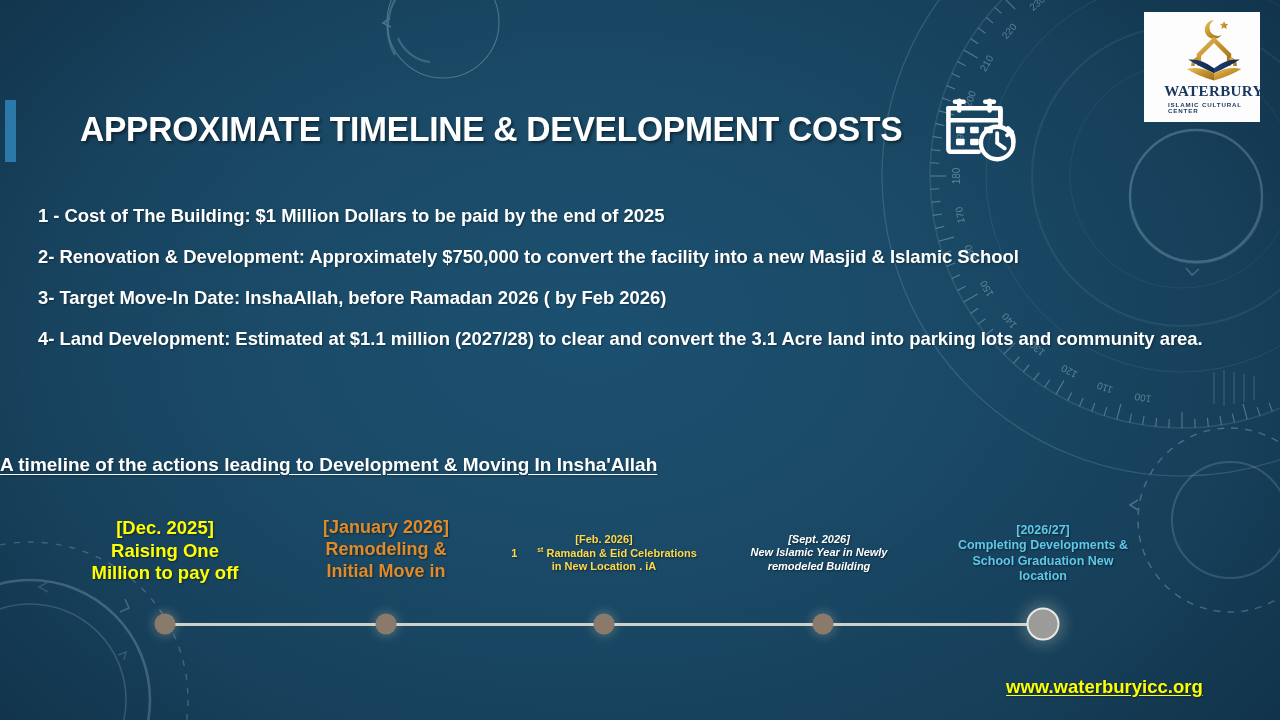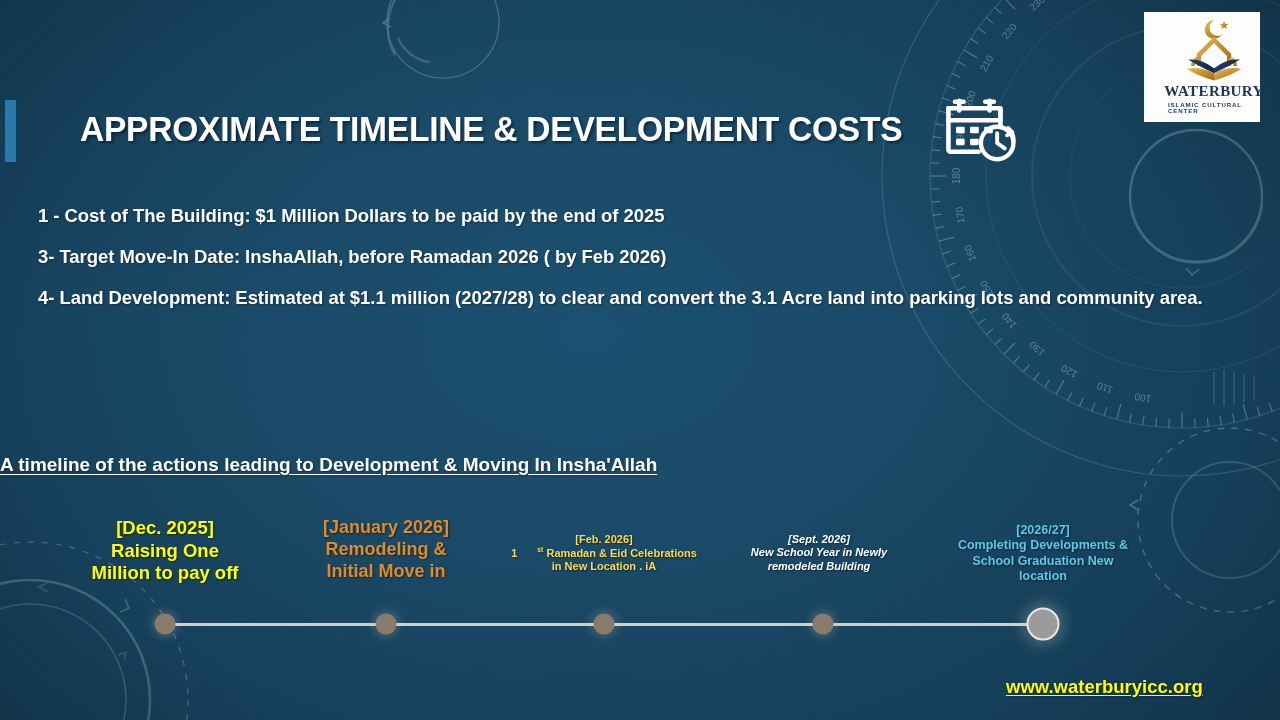--- a/index.html
+++ b/index.html
@@ -394,20 +394,21 @@
 
       <circle cx="50" cy="44" r="15" fill="none" stroke="#ffffff" stroke-width="4"></circle>
       <path d="M50 35 v9 l7 5" fill="none" stroke="#ffffff" stroke-width="3.6" stroke-linecap="round"></path>
       <path d="M63 34 a15 15 0 0 1 2 9" fill="none" stroke="#ffffff" stroke-width="4" stroke-linecap="round"></path>
       <path d="M60 30 l4 4 l-5 3" fill="none" stroke="#ffffff" stroke-width="3.4" stroke-linecap="round" stroke-linejoin="round"></path>
     </svg>
   </div>
 
   <div id="bullets">
     <div class="bullet">1 - Cost of The Building: $1 Million Dollars to be paid by the end of 2025</div>
+    <div class="bullet">2- Renovation &amp; Development: Approximately $750,000 to convert the facility into a new Masjid &amp; Islamic School</div>
     <div class="bullet">3- Target Move-In Date: InshaAllah, before Ramadan 2026 ( by Feb 2026)</div>
     <div class="bullet">4- Land Development:  Estimated at $1.1 million (2027/28) to clear and convert the 3.1 Acre land into parking lots and community area.</div>
   </div>
 
   <div id="timeline-heading">A timeline of the actions leading to Development &amp; Moving In Insha'Allah</div>
 
   <div id="timeline">
     <div id="timeline-axis"></div>
     <div id="timeline-items">
         <div class="tl-dot small" style="left: 165px;"></div>
@@ -424,21 +425,21 @@
         </div>
         <div class="tl-dot small" style="left: 604px;"></div>
         <div class="tl-label" style="left: 604px; top: 38px; color: rgb(255, 217, 74); font-size: 11px;">
           <div>[Feb. 2026]</div>
           <div>1<sup>st</sup> Ramadan &amp; Eid Celebrations</div>
           <div>in New Location . iA</div>
         </div>
         <div class="tl-dot small" style="left: 823px;"></div>
         <div class="tl-label" style="left: 819px; top: 38px; color: rgb(255, 255, 255); font-size: 11px; font-style: italic;">
           <div>[Sept. 2026]</div>
-          <div>New School Year in Newly</div>
+          <div>New Islamic Year in Newly</div>
           <div>remodeled Building</div>
         </div>
         <div class="tl-dot large" style="left: 1043px;"></div>
         <div class="tl-label" style="left: 1043px; top: 28px; color: rgb(94, 200, 232); font-size: 12.5px;">
           <div>[2026/27]</div>
           <div>Completing Developments &amp;</div>
           <div>School Graduation New</div>
           <div>location</div>
         </div>
       </div>

